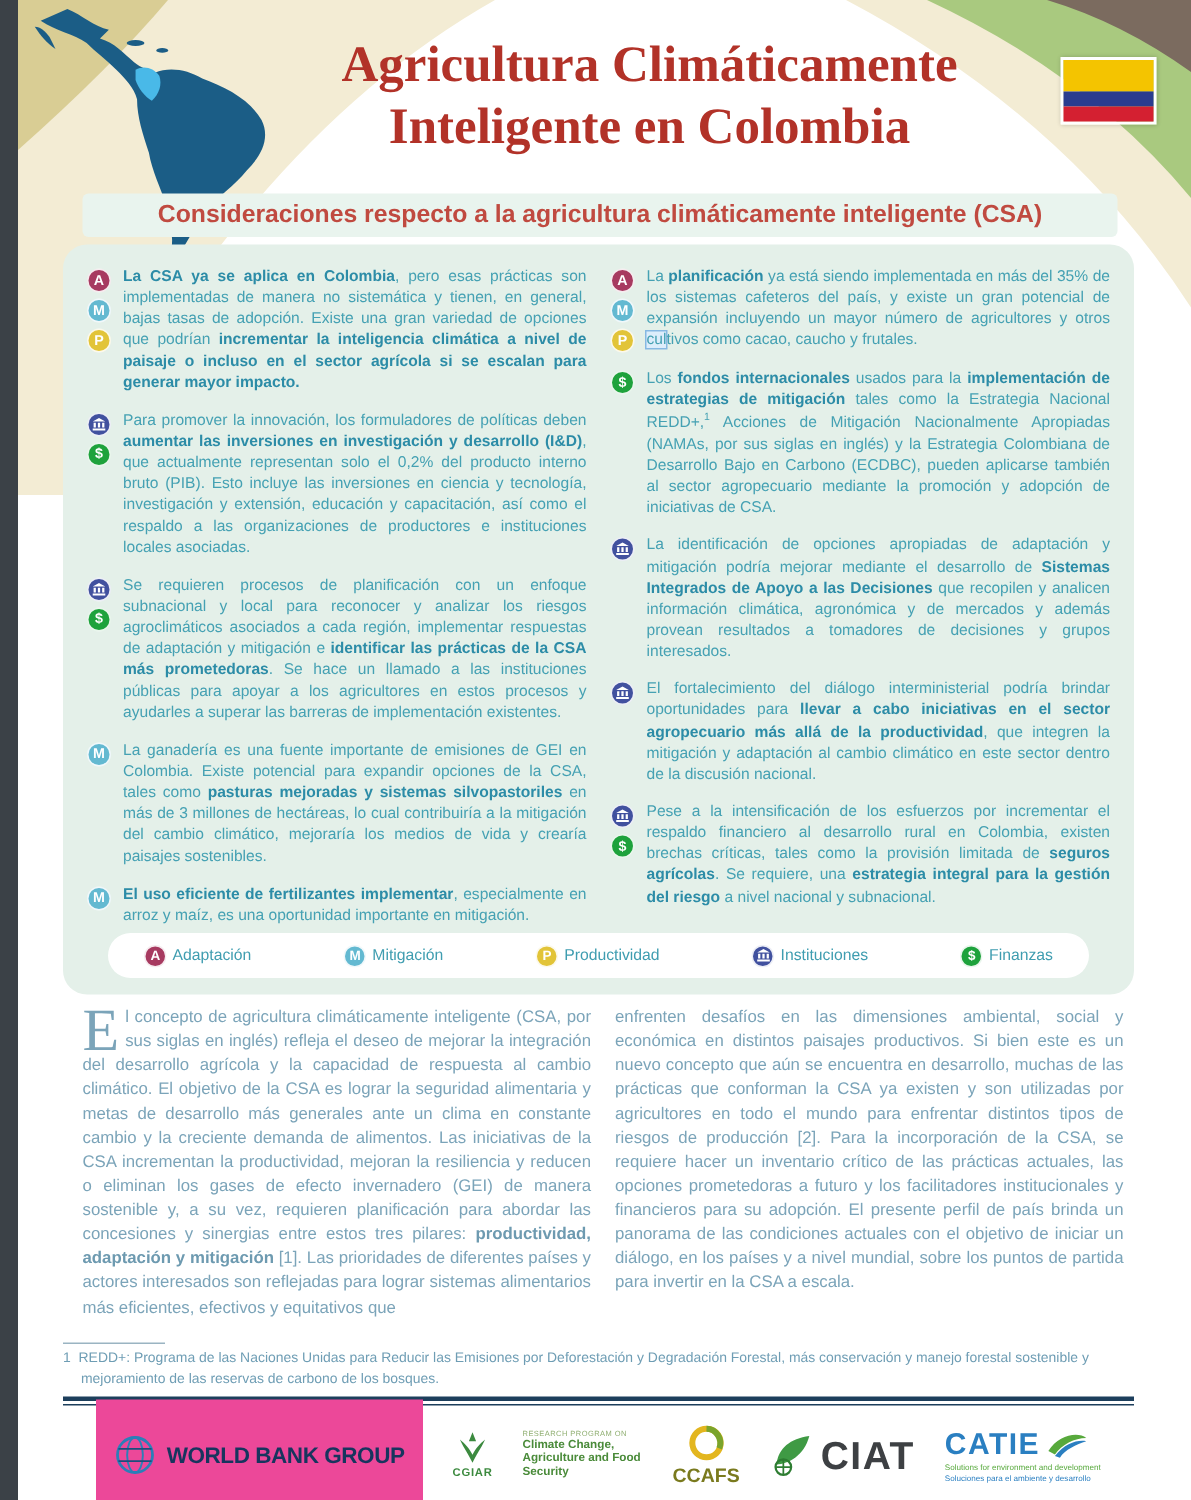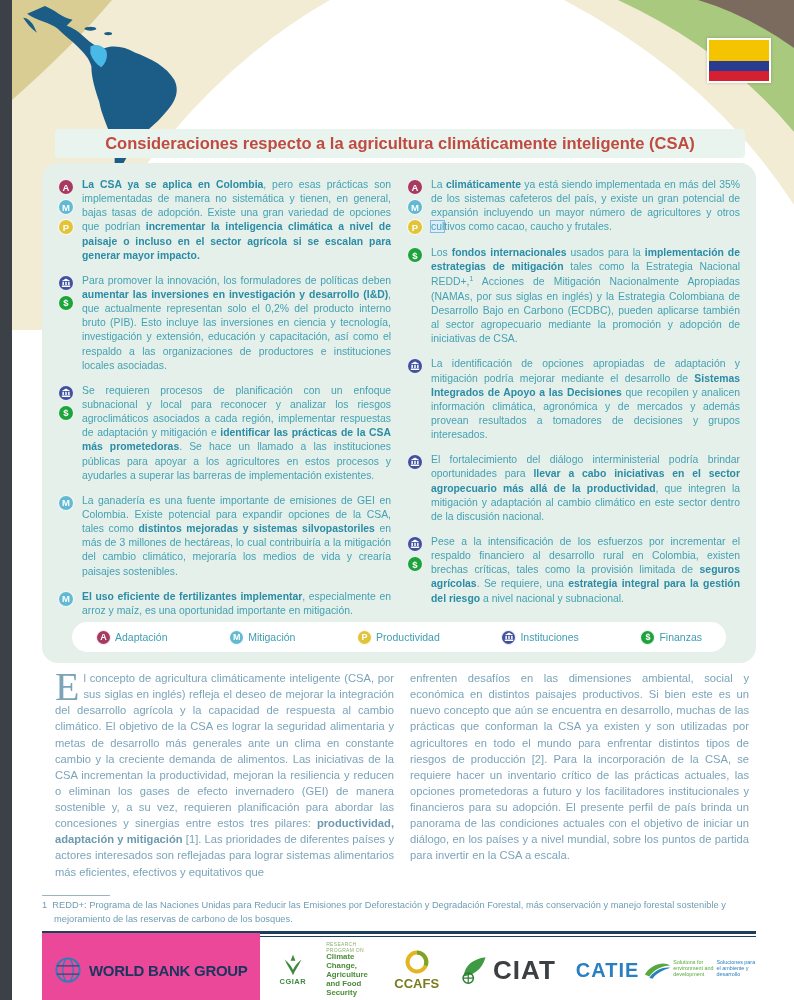--- a/index.html
+++ b/index.html
@@ -53,21 +53,21 @@
   .wb-block{background:#ec4899;padding:23px 12px;display:flex;align-items:center;gap:7px;text-align:right;}
   .wb-label{color:#17355e;font-weight:bold;font-size:15px;letter-spacing:-0.3px;white-space:nowrap;}
   .cgiar-block,.ccafs-block{display:flex;flex-direction:column;align-items:center;gap:1px;}
   .cgiar-label{font-size:7.5px;color:#3c8a3f;font-weight:bold;letter-spacing:.5px;}
   .program-block{width:80px;line-height:1.15;}
   .program-kicker{font-size:5px;color:#8fae70;letter-spacing:.3px;}
   .program-name{font-size:7.8px;color:#4a8b3a;font-weight:bold;}
   .ccafs-label{font-size:13px;color:#7a7a1e;font-weight:bold;}
   .ciat-block{display:flex;align-items:center;gap:4px;}
   .ciat-label{font-size:26px;font-weight:bold;color:#3d4043;letter-spacing:1px;}
-  .catie-block{display:flex;flex-direction:row;align-items:flex-start;gap:1px;}
+  .catie-block{display:flex;flex-direction:column;align-items:flex-start;gap:1px;}
   .catie-row{display:flex;align-items:center;gap:3px;}
   .catie-label{font-size:20px;font-weight:bold;color:#2a7fc1;letter-spacing:1px;}
   .catie-tag-en{font-size:5.4px;color:#57a93c;}
   .catie-tag-es{font-size:5.4px;color:#2a7fc1;}
 </style>
 </head>
 <body>
 
 <div class="page">
 
@@ -88,21 +88,22 @@
          C141,123 129,131 119,143 C113,153 109,161 105,167 L98,167
          C100,157 97,147 95,137 C91,125 85,113 83,101 C79,89 75,77 75,65
          C73,57 67,51 61,45 C55,39 47,33 41,27 C33,21 20,19 10,12 Z"></path>
     <path fill="#1b5d86" d="M6,16 C10,22 14,27 20,31 L16,23 C13,19 10,16 6,16 Z"></path>
     <ellipse fill="#1b5d86" cx="74" cy="27" rx="6" ry="2"></ellipse>
     <ellipse fill="#1b5d86" cx="92" cy="32" rx="4" ry="1.6"></ellipse>
     <path fill="#49b9e8" d="M74,45 C80,42 86,44 90,49 C92,55 90,61 85,66 C80,63 76,58 74,52 Z"></path>
   </svg>
 
   <h1 class="title">
-    <br>
+    <span>Agricultura Climáticamente</span><br>
+    <span>Inteligente en Colombia</span>
   </h1>
 
   <div class="flag">
     <div class="fy"></div>
     <div class="fb"></div>
     <div class="fr"></div>
   </div>
 
   <div class="section-heading">Consideraciones respecto a la agricultura climáticamente inteligente (CSA)</div>
 
@@ -136,37 +137,37 @@
                 </svg>
               </span>
               <span class="cicon" style="background: rgb(30, 162, 60);">$</span>
             </div>
             <p class="btext"><span>Se requieren procesos de planificación con un enfoque subnacional y local para reconocer y analizar los riesgos agroclimáticos asociados a cada región, implementar respuestas de adaptación y mitigación e </span><b>identificar las prácticas de la CSA más prometedoras</b><span>. Se hace un llamado a las instituciones públicas para apoyar a los agricultores en estos procesos y ayudarles a superar las barreras de implementación existentes.</span></p>
           </div>
           <div class="bullet">
             <div class="icon-col">
               <span class="cicon" style="background: rgb(99, 185, 209);">M</span>
             </div>
-            <p class="btext"><span>La ganadería es una fuente importante de emisiones de GEI en Colombia. Existe potencial para expandir opciones de la CSA, tales como </span><b>distintos mejoradas y sistemas silvopastoriles</b><span> en más de 3 millones de hectáreas, lo cual contribuiría a la mitigación del cambio climático, mejoraría los medios de vida y crearía paisajes sostenibles.</span></p>
+            <p class="btext"><span>La ganadería es una fuente importante de emisiones de GEI en Colombia. Existe potencial para expandir opciones de la CSA, tales como </span><b>pasturas mejoradas y sistemas silvopastoriles</b><span> en más de 3 millones de hectáreas, lo cual contribuiría a la mitigación del cambio climático, mejoraría los medios de vida y crearía paisajes sostenibles.</span></p>
           </div>
           <div class="bullet">
             <div class="icon-col">
               <span class="cicon" style="background: rgb(99, 185, 209);">M</span>
             </div>
             <p class="btext"><b>El uso eficiente de fertilizantes implementar</b><span>, especialmente en arroz y maíz, es una oportunidad importante en mitigación.</span></p>
           </div>
         </div>
       <div class="ccol" id="considerations-right">
           <div class="bullet">
             <div class="icon-col">
               <span class="cicon" style="background: rgb(167, 58, 96);">A</span>
               <span class="cicon" style="background: rgb(99, 185, 209);">M</span>
               <span class="cicon" style="background: rgb(226, 196, 56);">P</span>
             </div>
-            <p class="btext"><span>La </span><b>climáticamente</b><span> ya está siendo implementada en más del 35% de los sistemas cafeteros del país, y existe un gran potencial de expansión incluyendo un mayor número de agricultores y otros </span><span class="hl">cul</span><span>tivos como cacao, caucho y frutales.</span></p>
+            <p class="btext"><span>La </span><b>planificación</b><span> ya está siendo implementada en más del 35% de los sistemas cafeteros del país, y existe un gran potencial de expansión incluyendo un mayor número de agricultores y otros </span><span class="hl">cul</span><span>tivos como cacao, caucho y frutales.</span></p>
           </div>
           <div class="bullet">
             <div class="icon-col">
               <span class="cicon" style="background: rgb(30, 162, 60);">$</span>
             </div>
             <p class="btext"><span>Los </span><b>fondos internacionales</b><span> usados para la </span><b>implementación de estrategias de mitigación</b><span> tales como la Estrategia Nacional REDD+,</span><sup>1</sup><span> Acciones de Mitigación Nacionalmente Apropiadas (NAMAs, por sus siglas en inglés) y la Estrategia Colombiana de Desarrollo Bajo en Carbono (ECDBC), pueden aplicarse también al sector agropecuario mediante la promoción y adopción de iniciativas de CSA.</span></p>
           </div>
           <div class="bullet">
             <div class="icon-col">
               <span class="cicon" style="background: rgb(65, 81, 159);">

